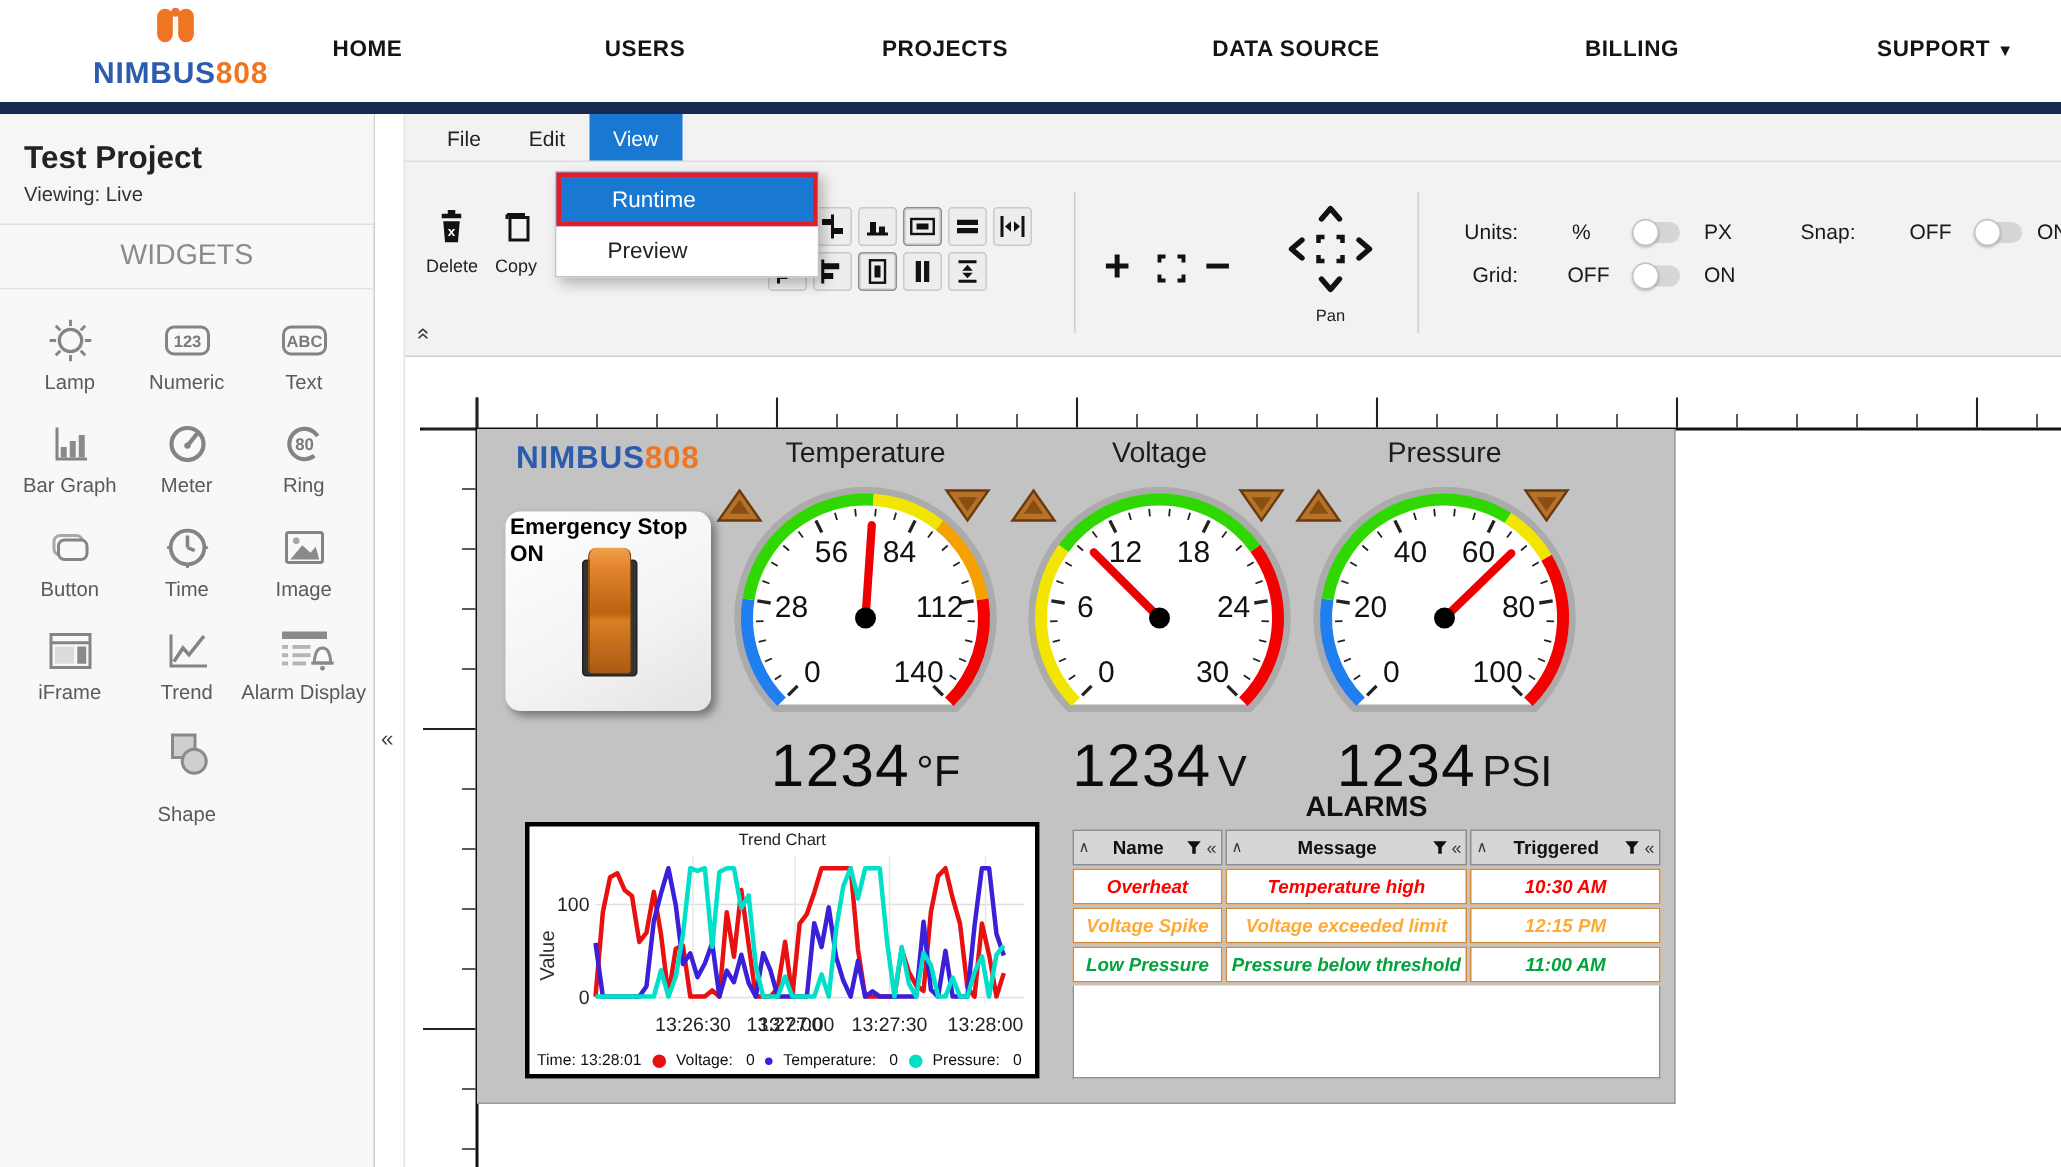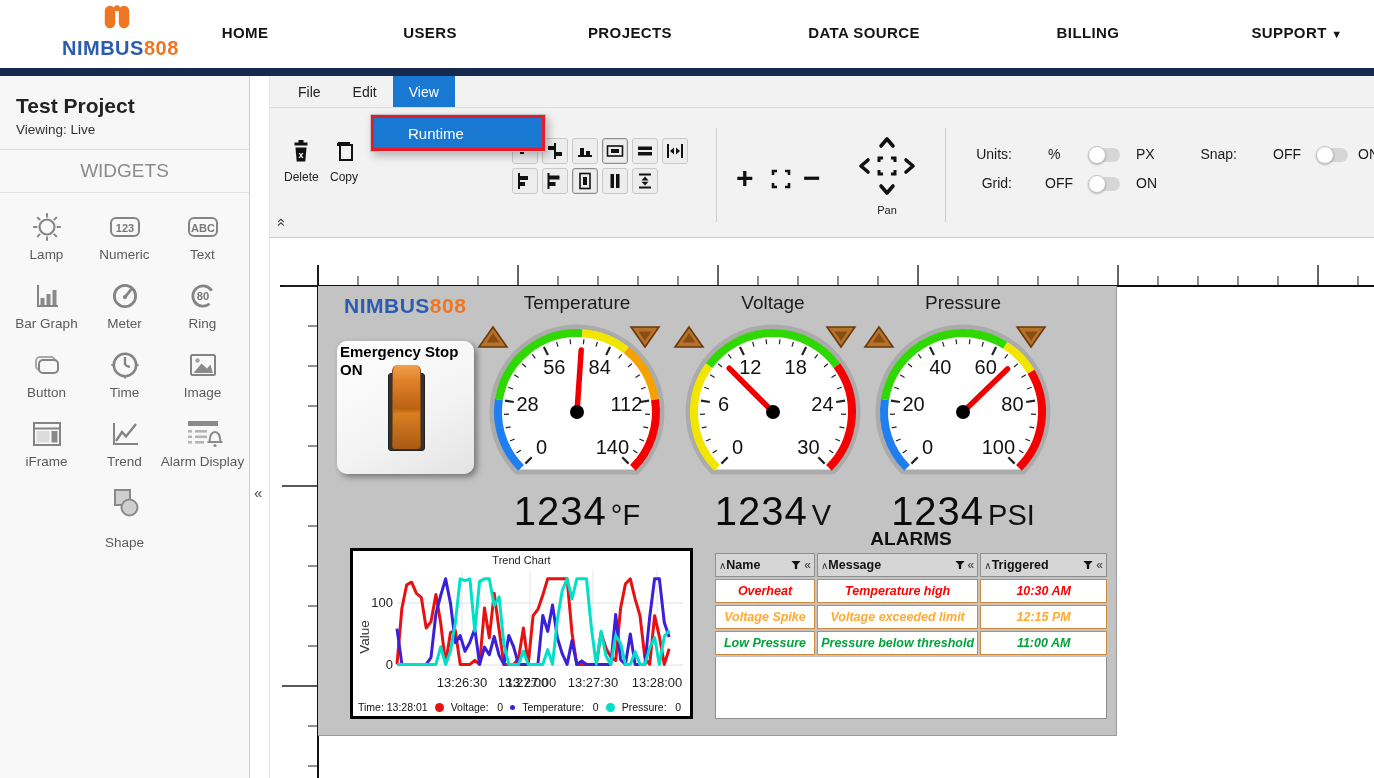--- a/index.html
+++ b/index.html
@@ -81,21 +81,21 @@
 
   .trend { position:absolute; left:32px; top:262px; width:343px; height:171px; background:#fff; border:3px solid #000; }
   .trend-title { position:absolute; left:0; top:3px; width:100%; text-align:center; font-size:11px; color:#222; }
   .trend-legend { position:absolute; left:5px; bottom:3px; right:2px; display:flex; align-items:center; gap:7px; font-size:10.5px; color:#111; white-space:nowrap; }
   .dot { display:inline-block; border-radius:50%; }
 
   .alarm-table { position:absolute; left:397px; top:267px; width:392px; }
   .arow { display:flex; gap:2px; }
   .ahcell { background:#d6d6d6; border:1px solid #8e8e8e; height:24px; display:flex; align-items:center; padding:0 3px; }
   .ahcell .sort { font-size:10px; color:#333; cursor:pointer; }
-  .ahcell .htext { flex:1; font-size:12.5px; font-weight:700; color:#111; }
+  .ahcell .htext { flex:1; text-align:center; font-size:12.5px; font-weight:700; color:#111; }
   .ahcell .fico { cursor:pointer; display:flex; align-items:center; }
   .ahcell .coll { font-size:12px; color:#333; margin-left:3px; cursor:pointer; }
   .adcell { background:#fff; border:1px solid #d08a3c; height:24px; margin-top:2px; display:flex; align-items:center; justify-content:center; font-size:12.5px; font-weight:700;font-style:italic; }
   .aempty { background:#fff; border:1px solid #8e8e8e; border-top:none; height:62px; margin-top:2px; }
 </style>
 </head>
 <body>
 
 <div class="topnav">
   <div class="logo">
@@ -287,20 +287,21 @@
 <div class="main">
 
   <div class="menubar">
     <div class="menu-item">File</div>
     <div class="menu-item">Edit</div>
     <div class="menu-item active">View</div>
   </div>
 
   <div class="dropdown">
     <div class="dd-item highlight">Runtime</div>
+    <div class="dd-item">Preview</div>
   </div>
 
   <div class="toolbar">
 
     <div class="tool-group" style="left:14px; top:30px">
       <svg width="26" height="26" viewBox="0 0 26 26">
         <rect x="10.5" y="2" width="5" height="3" fill="#111"></rect>
         <rect x="6.5" y="4.5" width="13" height="3" fill="#111"></rect>
         <path d="M7.5,9.5 h11 l-1.2,14 h-8.6 z" fill="#111"></path>
         <text x="13" y="19.5" text-anchor="middle" font-size="9" font-weight="bold" fill="#fff">x</text>

